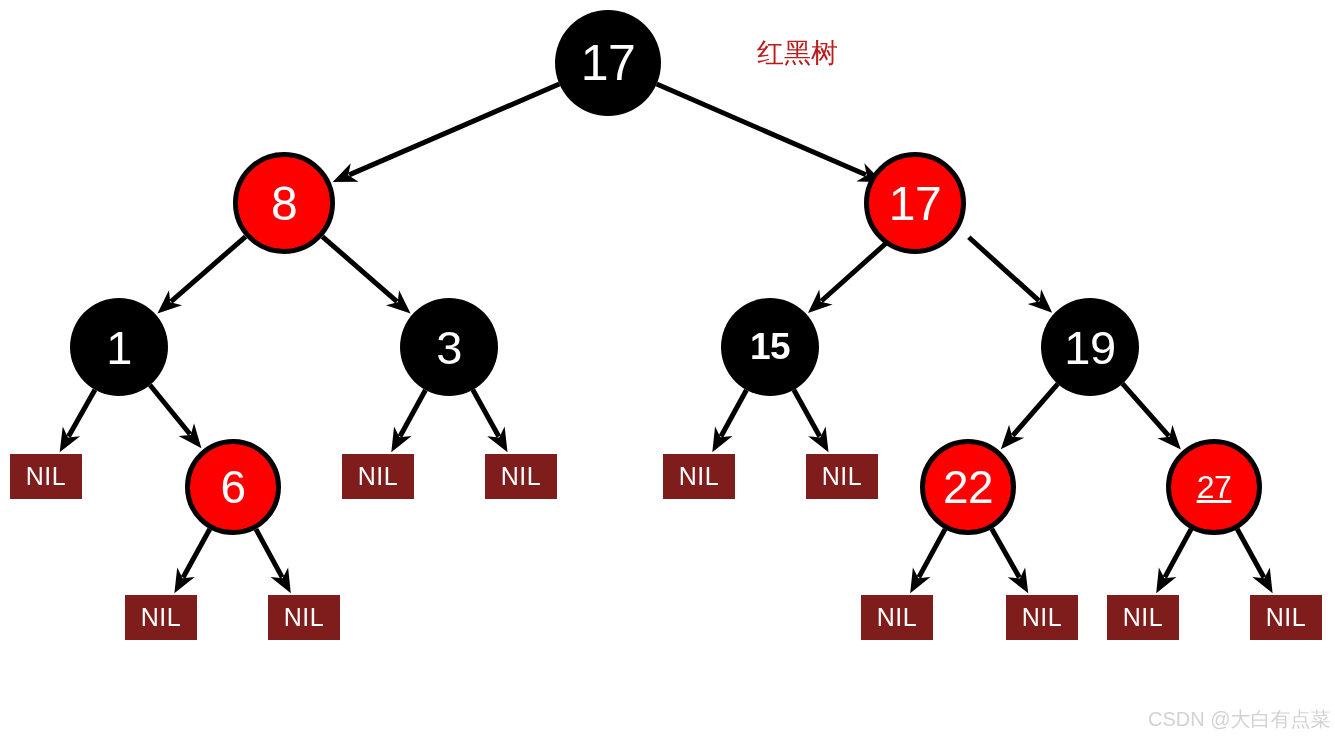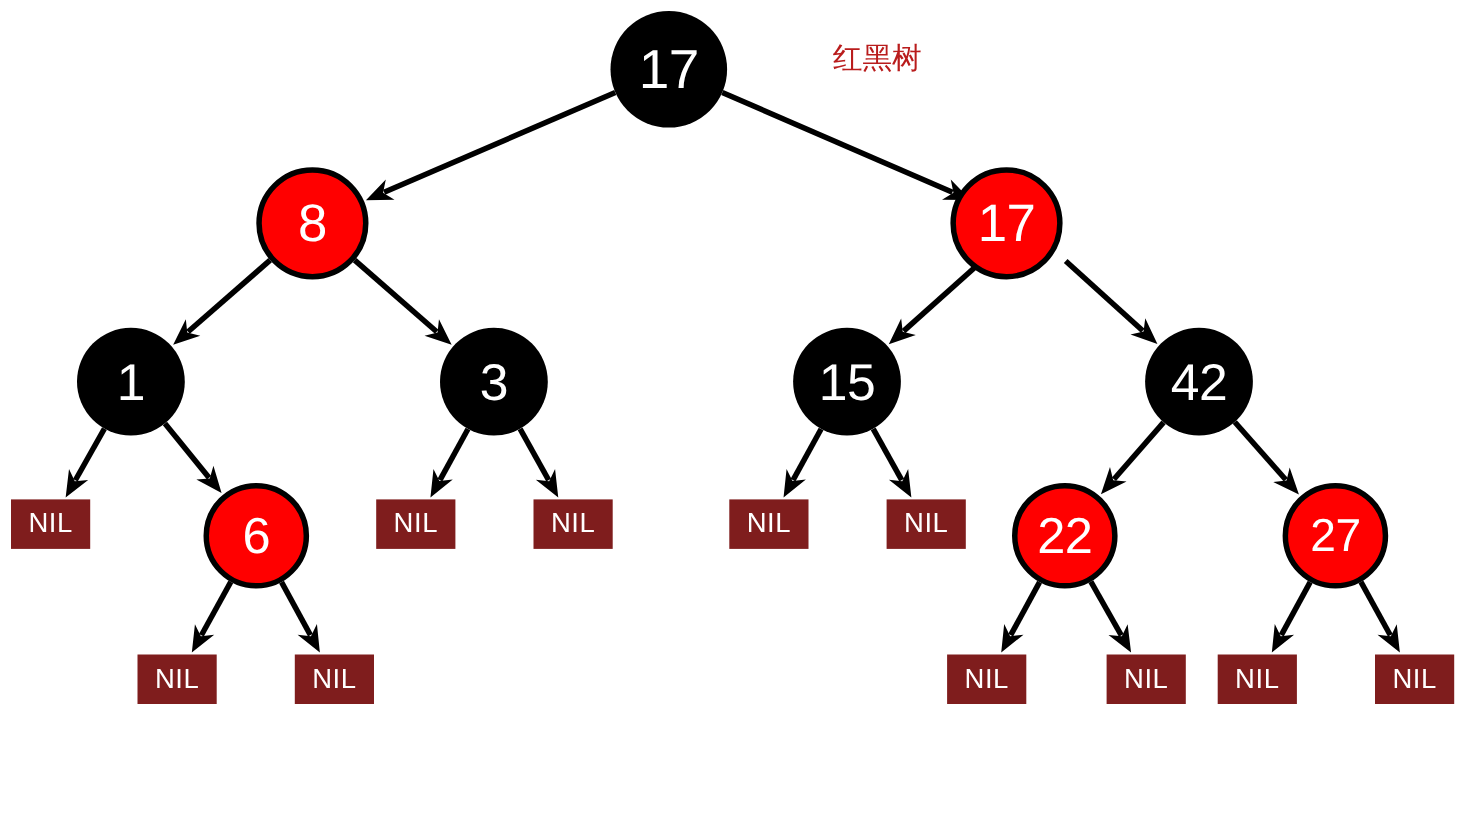--- a/index.html
+++ b/index.html
@@ -122,37 +122,38 @@
       <line x1="1237.19" y1="529.03" x2="1263.92" y2="577.49" stroke="#000000" stroke-width="5"></line>
       <polygon points="1272.62,593.25 1252.27,577.07 1264.41,578.36 1269.78,567.40" fill="#000000"></polygon>
     </svg>
 
   <div id="nodes-layer">
       <div class="node black" style="left: 555px; top: 10px; width: 106px; height: 106px; font-size: 50px;">17</div>
       <div class="node red" style="left: 233px; top: 152px; width: 102px; height: 102px; font-size: 48px;">8</div>
       <div class="node red" style="left: 864px; top: 152px; width: 102px; height: 102px; font-size: 48px;">17</div>
       <div class="node black" style="left: 70px; top: 298px; width: 98px; height: 98px; font-size: 47px;">1</div>
       <div class="node black" style="left: 400px; top: 298px; width: 98px; height: 98px; font-size: 47px;">3</div>
-      <div class="node black" style="left: 721px; top: 298px; width: 98px; height: 98px; font-size: 47px;">15</div>
-      <div class="node black" style="left: 1041px; top: 298px; width: 98px; height: 98px; font-size: 47px;">42</div>
+      <div class="node black" style="left: 721px; top: 298px; width: 98px; height: 98px; font-size: 37px; font-weight: bold;">15</div>
+      <div class="node black" style="left: 1041px; top: 298px; width: 98px; height: 98px; font-size: 47px;">19</div>
       <div class="node red" style="left: 185px; top: 439px; width: 96px; height: 96px; font-size: 46px;">6</div>
       <div class="node red" style="left: 920px; top: 439px; width: 96px; height: 96px; font-size: 46px;">22</div>
-      <div class="node red" style="left: 1166px; top: 439px; width: 96px; height: 96px; font-size: 42px;">27</div>
+      <div class="node red" style="left: 1166px; top: 439px; width: 96px; height: 96px; font-size: 32px; text-decoration: underline;">27</div>
     </div>
 
   <div id="nil-layer">
       <div class="nil" style="left: 10px; top: 454px; width: 72px; height: 45px;">NIL</div>
       <div class="nil" style="left: 342px; top: 454px; width: 72px; height: 45px;">NIL</div>
       <div class="nil" style="left: 485px; top: 454px; width: 72px; height: 45px;">NIL</div>
       <div class="nil" style="left: 663px; top: 454px; width: 72px; height: 45px;">NIL</div>
       <div class="nil" style="left: 806px; top: 454px; width: 72px; height: 45px;">NIL</div>
       <div class="nil" style="left: 125px; top: 595px; width: 72px; height: 45px;">NIL</div>
       <div class="nil" style="left: 268px; top: 595px; width: 72px; height: 45px;">NIL</div>
       <div class="nil" style="left: 861px; top: 595px; width: 72px; height: 45px;">NIL</div>
       <div class="nil" style="left: 1006px; top: 595px; width: 72px; height: 45px;">NIL</div>
       <div class="nil" style="left: 1107px; top: 595px; width: 72px; height: 45px;">NIL</div>
       <div class="nil" style="left: 1250px; top: 595px; width: 72px; height: 45px;">NIL</div>
     </div>
 
   <div id="diagram-title" style="left: 757px; top: 35px; color: #b91c1c;">红黑树</div>
 
+  <div id="watermark" style="left: 1148px; top: 706px; color: rgb(210, 210, 210);">CSDN @大白有点菜</div>
 
 </div>
 
 </body></html>

